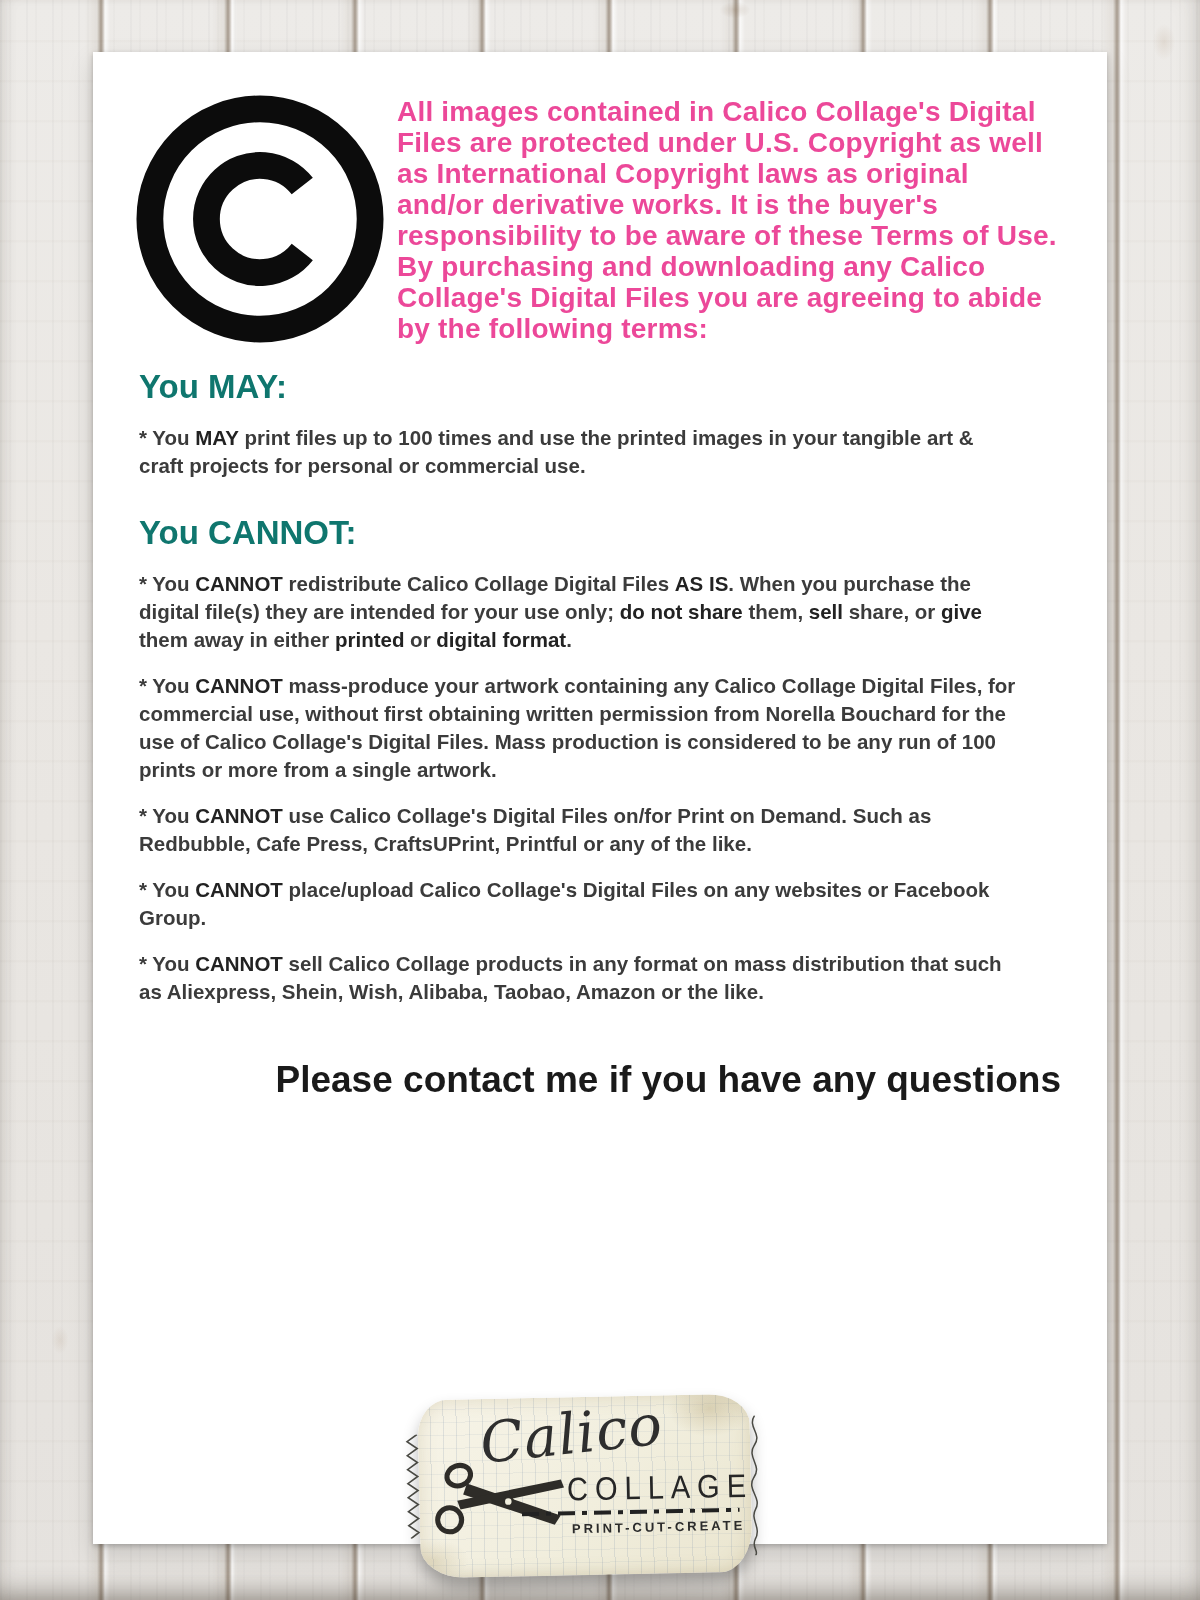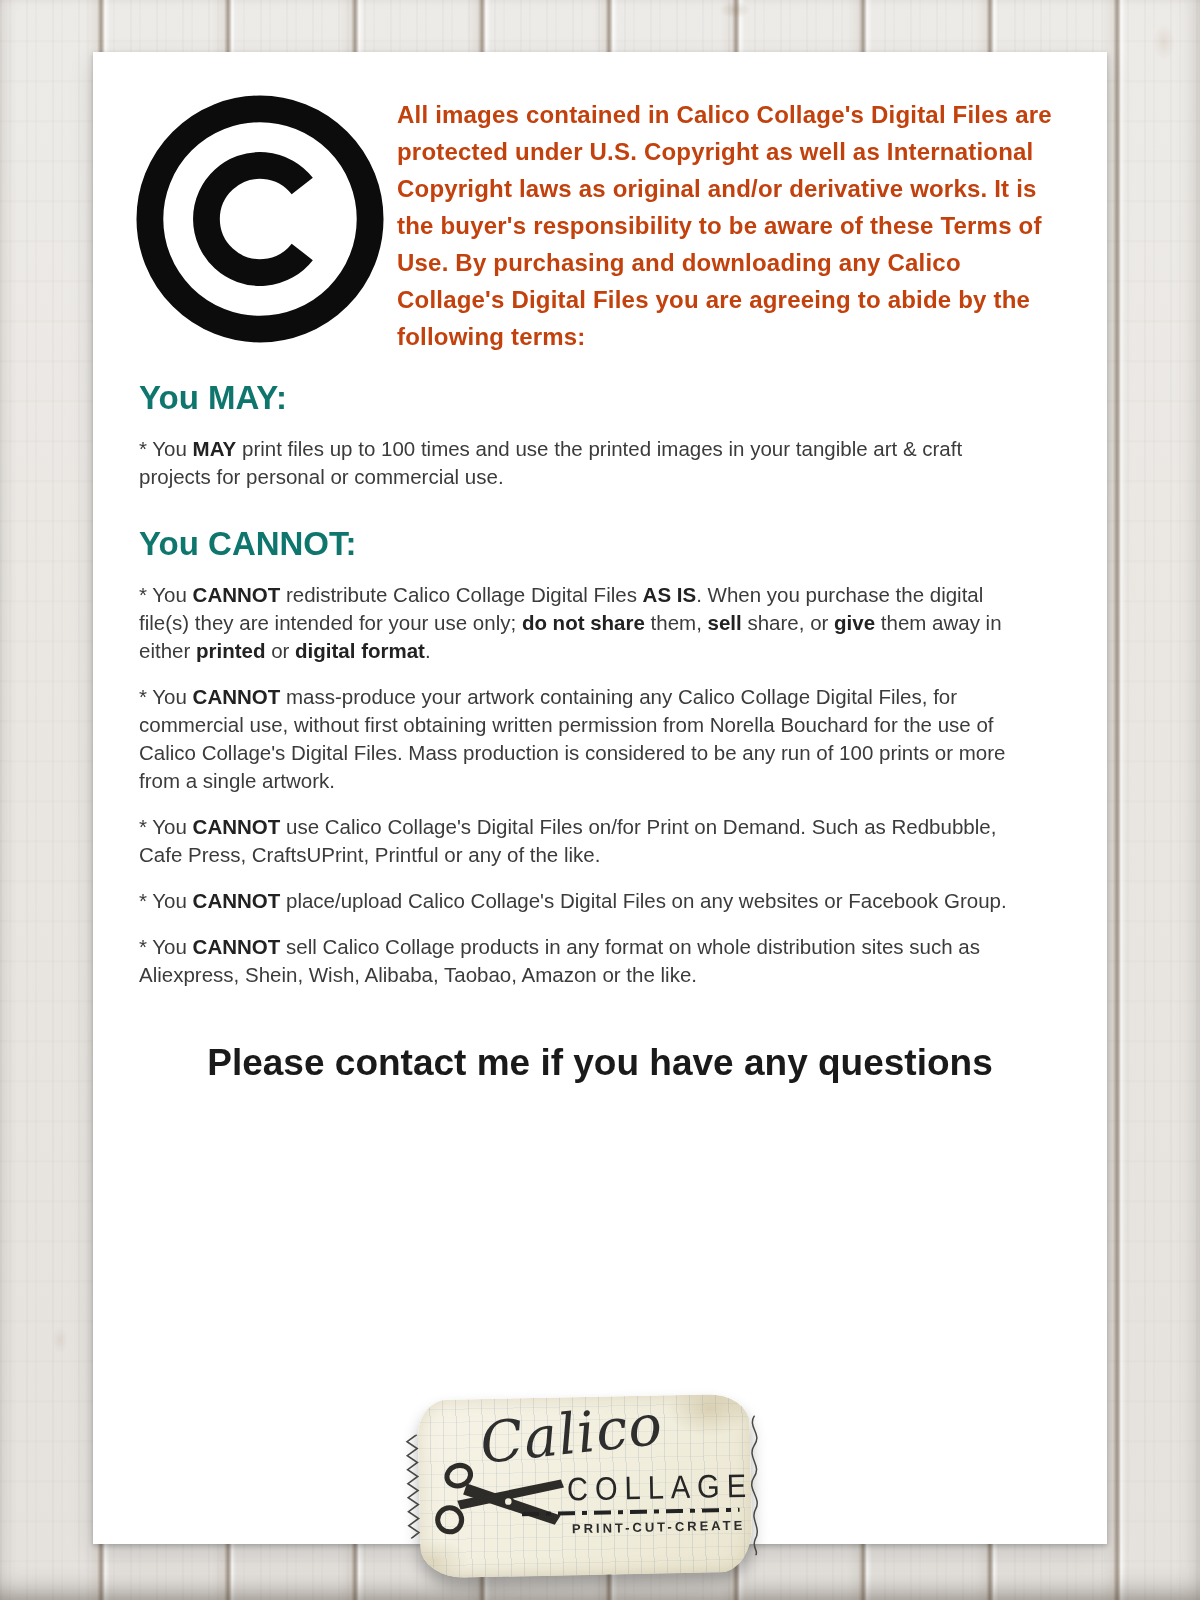--- a/index.html
+++ b/index.html
@@ -30,28 +30,28 @@
       radial-gradient(16px 26px at 1164px 42px, rgba(140,100,60,0.12), transparent 70%),
       radial-gradient(12px 20px at 60px 1340px, rgba(140,100,60,0.10), transparent 70%);}
 
   
   .paper{position:absolute;left:93px;top:52px;width:1014px;height:1492px;background:#ffffff;
     box-shadow:0 2px 5px rgba(0,0,0,0.22), 0 10px 24px rgba(0,0,0,0.13);
     padding:0 46px;box-sizing:border-box;z-index:1;}
 
   .copy-row{display:flex;align-items:flex-start;margin-top:42px;}
   .copy-icon{flex:none;width:250px;height:250px;margin-left:-4px;}
-  .intro{margin:2px 0 0 12px;font-size:24px;font-weight:bold;line-height:37px;color:#c2410c;letter-spacing:0.2px;}
+  .intro{margin:2px 0 0 12px;font-size:28px;font-weight:bold;line-height:31px;color:#ec4899;letter-spacing:0.2px;}
 
   h2.sec{margin:24px 0 0 0;font-size:33px;line-height:38px;font-weight:bold;color:#0f766e;}
   h2.cannot{margin-top:34px;}
-  p.body{margin:18px 0 0 0;font-size:20.5px;line-height:28px;color:#3b3b3b;max-width:880px;}
+  p.body{margin:18px 0 0 0;font-size:20.5px;line-height:28px;color:#3b3b3b;max-width:880px;font-weight:bold;}
   p.body b{color:#222;}
 
-  .contact{margin:52px 0 0 0;text-align:center;font-size:37px;line-height:44px;font-weight:bold;color:#1a1a1a;}
+  .contact{margin:52px 0 0 0;text-align:right;font-size:37px;line-height:44px;font-weight:bold;color:#1a1a1a;}
 
   
   .patch{position:absolute;left:419px;top:1397px;width:332px;height:178px;z-index:2;
     transform:rotate(-1.2deg);
     border-radius:30px 42px 32px 44px / 36px 30px 46px 32px;
     background-image:
       radial-gradient(60px 40px at 88% 8%, rgba(170,150,100,0.32), transparent 70%),
       radial-gradient(50px 30px at 4% 90%, rgba(170,150,100,0.22), transparent 70%),
       repeating-linear-gradient(90deg, rgba(125,145,170,0) 0 12px, rgba(125,145,170,0.20) 12px 13px),
       repeating-linear-gradient(0deg, rgba(125,145,170,0) 0 12px, rgba(125,145,170,0.10) 12px 13px),
@@ -90,21 +90,21 @@
     </div>
 
     <h2 class="sec">You MAY:</h2>
     <p class="body"><span>* You </span><b>MAY</b><span> print files up to 100 times and use the printed images in your tangible art &amp; craft projects for personal or commercial use.</span></p>
 
     <h2 class="sec cannot">You CANNOT:</h2>
     <p class="body"><span>* You </span><b>CANNOT</b><span> redistribute Calico Collage Digital Files </span><b>AS IS</b><span>. When you purchase the digital file(s) they are intended for your use only; </span><b>do not share</b><span> them, </span><b>sell</b><span> share, or </span><b>give</b><span> them away in either </span><b>printed</b><span> or </span><b>digital format</b><span>.</span></p>
     <p class="body"><span>* You </span><b>CANNOT</b><span> mass-produce your artwork containing any Calico Collage Digital Files, for commercial use, without first obtaining written permission from Norella Bouchard for the use of Calico Collage's Digital Files. Mass production is considered to be any run of 100 prints or more from a single artwork.</span></p>
     <p class="body"><span>* You </span><b>CANNOT</b><span> use Calico Collage's Digital Files on/for Print on Demand. Such as Redbubble, Cafe Press, CraftsUPrint, Printful or any of the like.</span></p>
     <p class="body"><span>* You </span><b>CANNOT</b><span> place/upload Calico Collage's Digital Files on any websites or Facebook Group.</span></p>
-    <p class="body"><span>* You </span><b>CANNOT</b><span> sell Calico Collage products in any format on whole distribution sites such as Aliexpress, Shein, Wish, Alibaba, Taobao, Amazon or the like.</span></p>
+    <p class="body"><span>* You </span><b>CANNOT</b><span> sell Calico Collage products in any format on mass distribution that such as Aliexpress, Shein, Wish, Alibaba, Taobao, Amazon or the like.</span></p>
 
     <h1 class="contact">Please contact me if you have any questions</h1>
   </div>
 
   <div class="patch">
     <svg class="stitch-left" width="16" height="104" viewBox="0 0 16 104" aria-hidden="true">
       <polyline points="12,0 2,7 12,14 2,21 12,28 2,35 12,42 2,49 12,56 2,63 12,70 2,77 12,84 2,91 12,98 4,104" fill="none" stroke="#4a4a44" stroke-width="1.6"></polyline>
     </svg>
     <svg class="stitch-right" width="20" height="140" viewBox="0 0 20 140" aria-hidden="true">
       <path d="M10 0 C2 12 18 18 9 30 C1 42 17 50 8 62 C0 74 16 82 9 94 C3 104 15 112 8 124 C4 132 12 136 8 140" fill="none" stroke="#4a4a44" stroke-width="1.5"></path>

